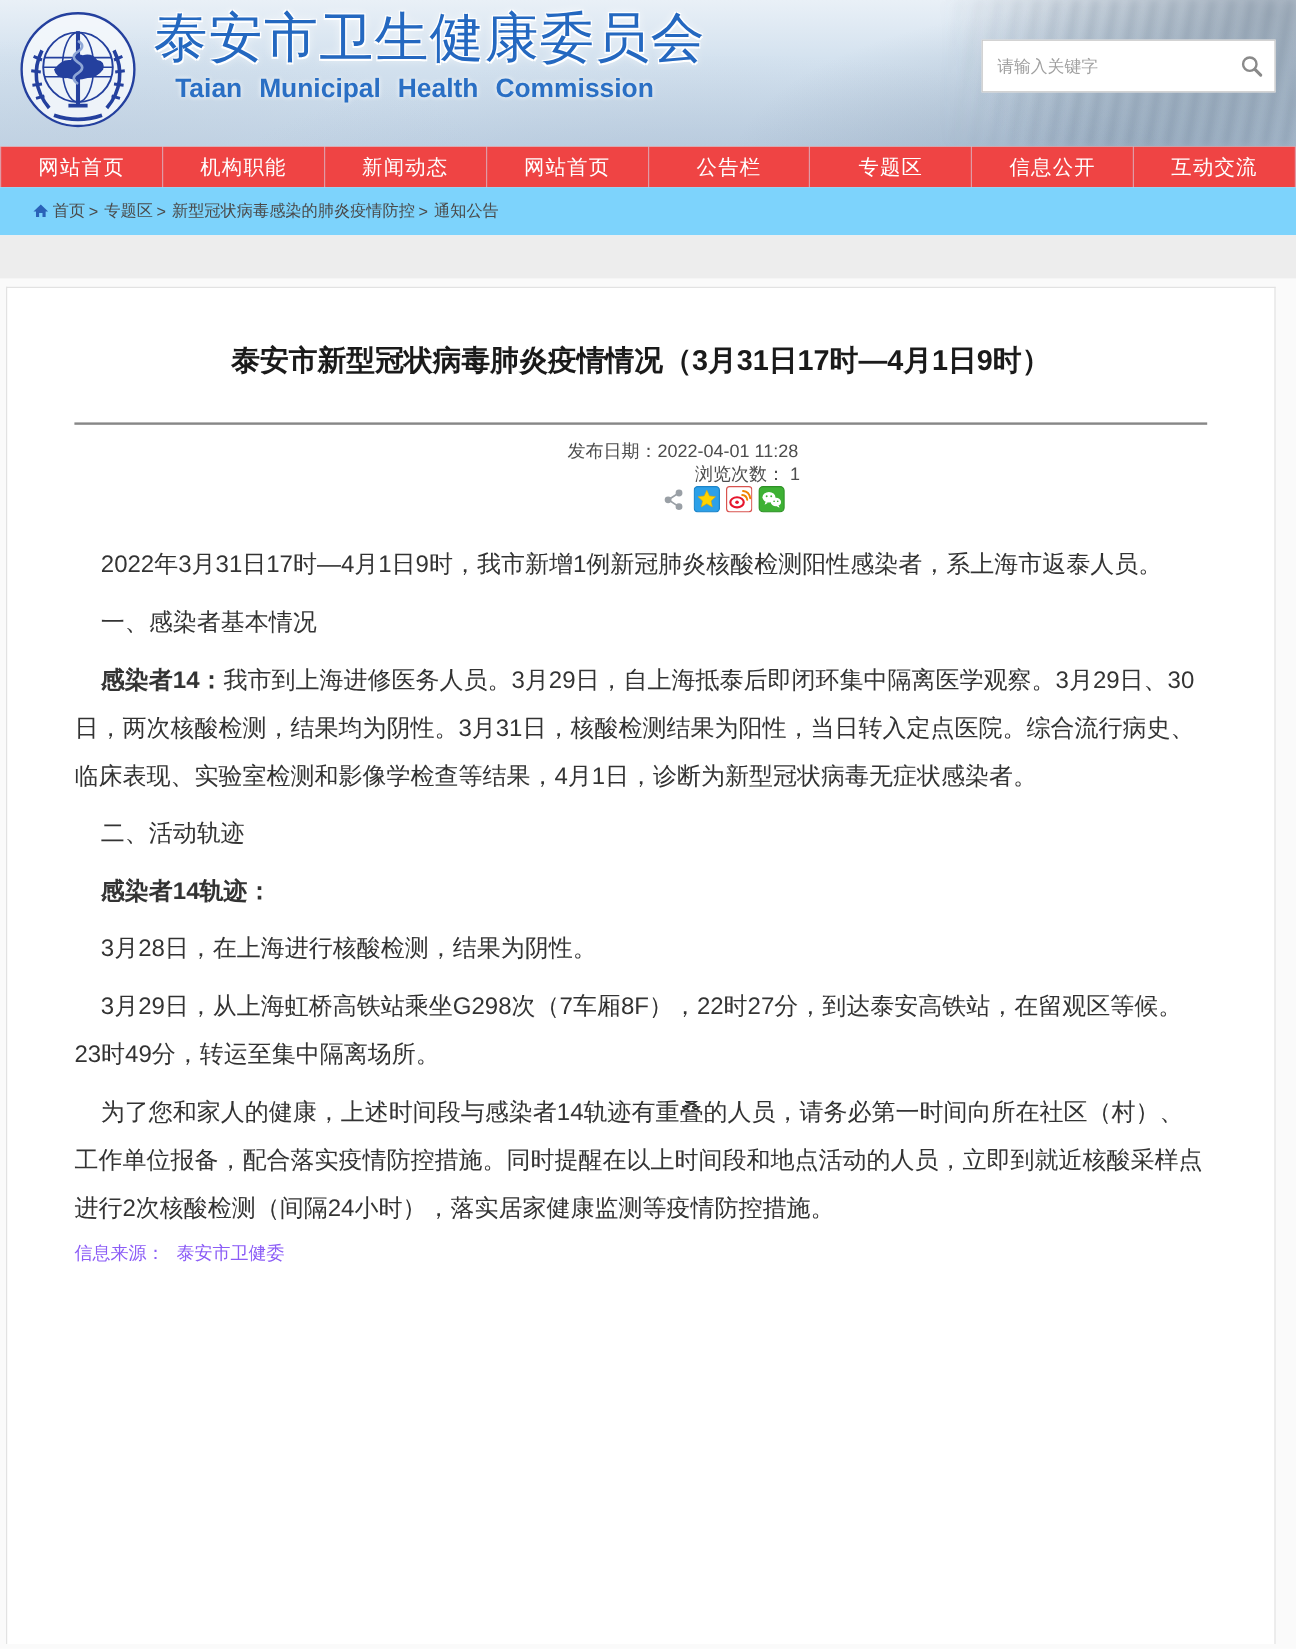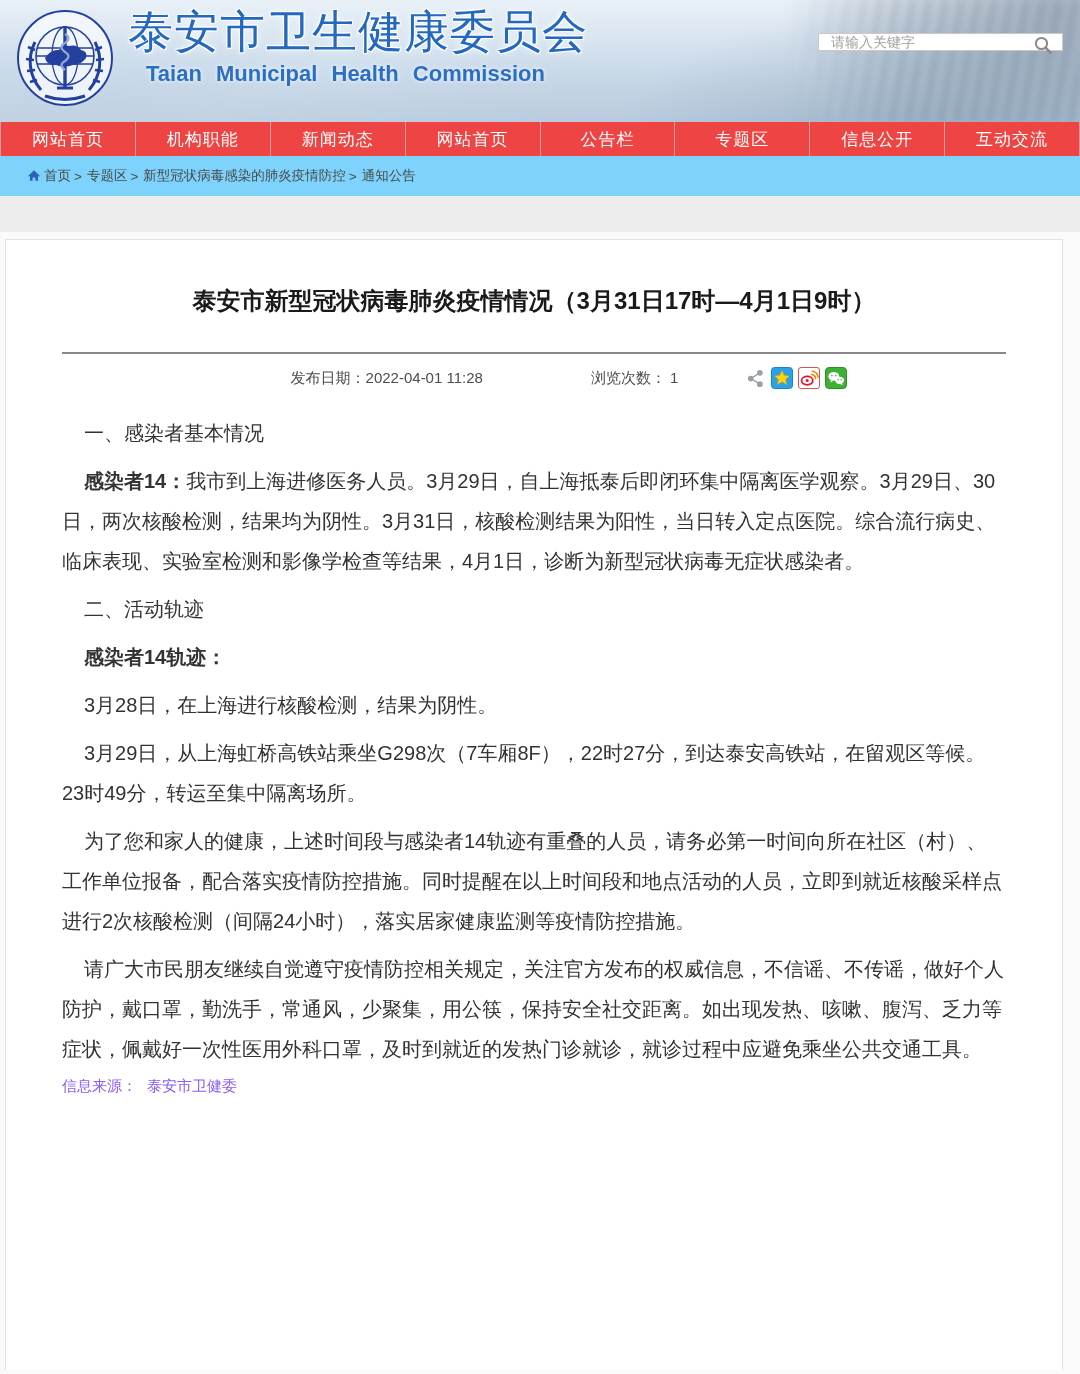--- a/index.html
+++ b/index.html
@@ -34,23 +34,23 @@
     font-size:45px; font-weight:normal; color:#2468c0; letter-spacing:1px;
     text-shadow:1px 1px 0 #fff, -1px -1px 0 #fff, 1px -1px 0 #fff, -1px 1px 0 #fff, 0 0 8px rgba(255,255,255,.9);
     white-space:nowrap;
   }
   .site-subtitle {
     position:absolute; left:146px; top:61px;
     font-size:22px; font-weight:bold; color:#2a6fc4; word-spacing:8px;
     text-shadow:0 0 4px rgba(255,255,255,.9); white-space:nowrap;
   }
   .search-box {
-    position:absolute; left:818px; top:33px; width:245px; height:18px;
+    position:absolute; left:818px; top:33px; width:245px; height:44px;
     background:#fff; border:1px solid #c9c9c9;
-    display:flex; padding:0 8px 0 10px;
+    display:flex; align-items:center; padding:0 8px 0 10px;
   }
   .search-box input {
     flex:1; border:none; outline:none; font-size:14px; color:#666;
     font-family:inherit; background:transparent;
   }
   .search-box input::placeholder { color:#a0a0a0; }
   .search-btn { width:22px; height:22px; border:none; background:transparent; padding:0; cursor:pointer; display:flex; align-items:center; justify-content:center; }
 
   
   .nav { height:34px; background:#ef4444; display:flex; }
@@ -78,21 +78,21 @@
     background:#fff; border:1px solid #e2e2e2; border-bottom:none;
     padding:0 56px;
   }
   .article-title {
     margin:44px 0 0 0; text-align:center;
     font-size:24px; font-weight:bold; color:#1a1a1a; line-height:34px;
   }
   .title-rule { margin-top:34px; border:none; border-top:2px solid #878787; }
   .meta {
     margin-top:13px; display:flex; align-items:center; justify-content:center;
-    font-size:15px; color:#4d4d4d; padding-left:70px;
+    font-size:15px; color:#4d4d4d; padding-left:70px;flex-direction:column;
   }
   .meta .views { margin-left:108px; }
   .meta .share-group { margin-left:66px; display:flex; align-items:center; gap:5px; }
   .share-group .sicon { width:22px; height:22px; cursor:pointer; display:flex; align-items:center; justify-content:center; }
 
   .body-text { margin-top:24px; font-size:20px; color:#333; }
   .body-text p { margin:0 0 8px 0; line-height:40px; text-indent:22px; }
   .body-text b { font-weight:bold; }
 
   .source-row {
@@ -218,26 +218,26 @@
           <ellipse cx="14.6" cy="13.3" rx="4.3" ry="3.6" fill="#fff"></ellipse>
           <path d="M16.9 16.2 L17.6 18.2 L15.2 16.9" fill="#fff"></path>
           <circle cx="13.1" cy="12.7" r="0.7" fill="#3eb134"></circle>
             <circle cx="16.1" cy="12.7" r="0.7" fill="#3eb134"></circle>
         </svg>
       </span>
     </span>
   </div>
 
   <div class="body-text">
+    <p><b></b><span>2022年3月31日17时—4月1日9时，我市新增1例新冠肺炎核酸检测阳性感染者，系上海市返泰人员。</span></p>
     <p><b></b><span>一、感染者基本情况</span></p>
     <p><b>感染者14：</b><span>我市到上海进修医务人员。3月29日，自上海抵泰后即闭环集中隔离医学观察。3月29日、30日，两次核酸检测，结果均为阴性。3月31日，核酸检测结果为阳性，当日转入定点医院。综合流行病史、临床表现、实验室检测和影像学检查等结果，4月1日，诊断为新型冠状病毒无症状感染者。</span></p>
     <p><b></b><span>二、活动轨迹</span></p>
     <p><b>感染者14轨迹：</b><span></span></p>
     <p><b></b><span>3月28日，在上海进行核酸检测，结果为阴性。</span></p>
     <p><b></b><span>3月29日，从上海虹桥高铁站乘坐G298次（7车厢8F），22时27分，到达泰安高铁站，在留观区等候。23时49分，转运至集中隔离场所。</span></p>
     <p><b></b><span>为了您和家人的健康，上述时间段与感染者14轨迹有重叠的人员，请务必第一时间向所在社区（村）、工作单位报备，配合落实疫情防控措施。同时提醒在以上时间段和地点活动的人员，立即到就近核酸采样点进行2次核酸检测（间隔24小时），落实居家健康监测等疫情防控措施。</span></p>
-    <p><b></b><span>请广大市民朋友继续自觉遵守疫情防控相关规定，关注官方发布的权威信息，不信谣、不传谣，做好个人防护，戴口罩，勤洗手，常通风，少聚集，用公筷，保持安全社交距离。如出现发热、咳嗽、腹泻、乏力等症状，佩戴好一次性医用外科口罩，及时到就近的发热门诊就诊，就诊过程中应避免乘坐公共交通工具。</span></p>
   </div>
 
   <div class="source-row">
     <span class="src-label">信息来源：</span><span>泰安市卫健委</span>
   </div>
 </div>
 
 </body></html>

